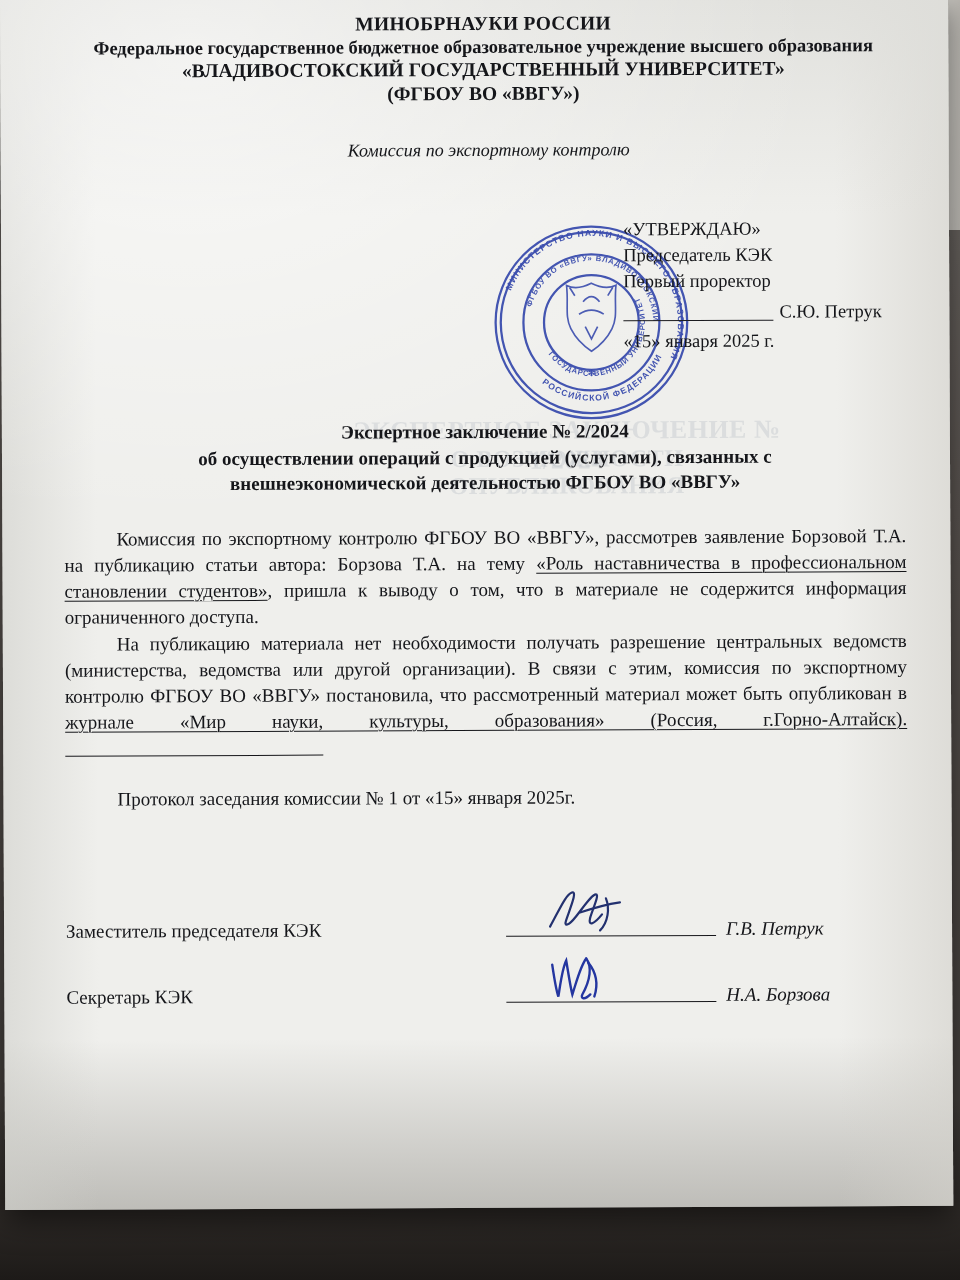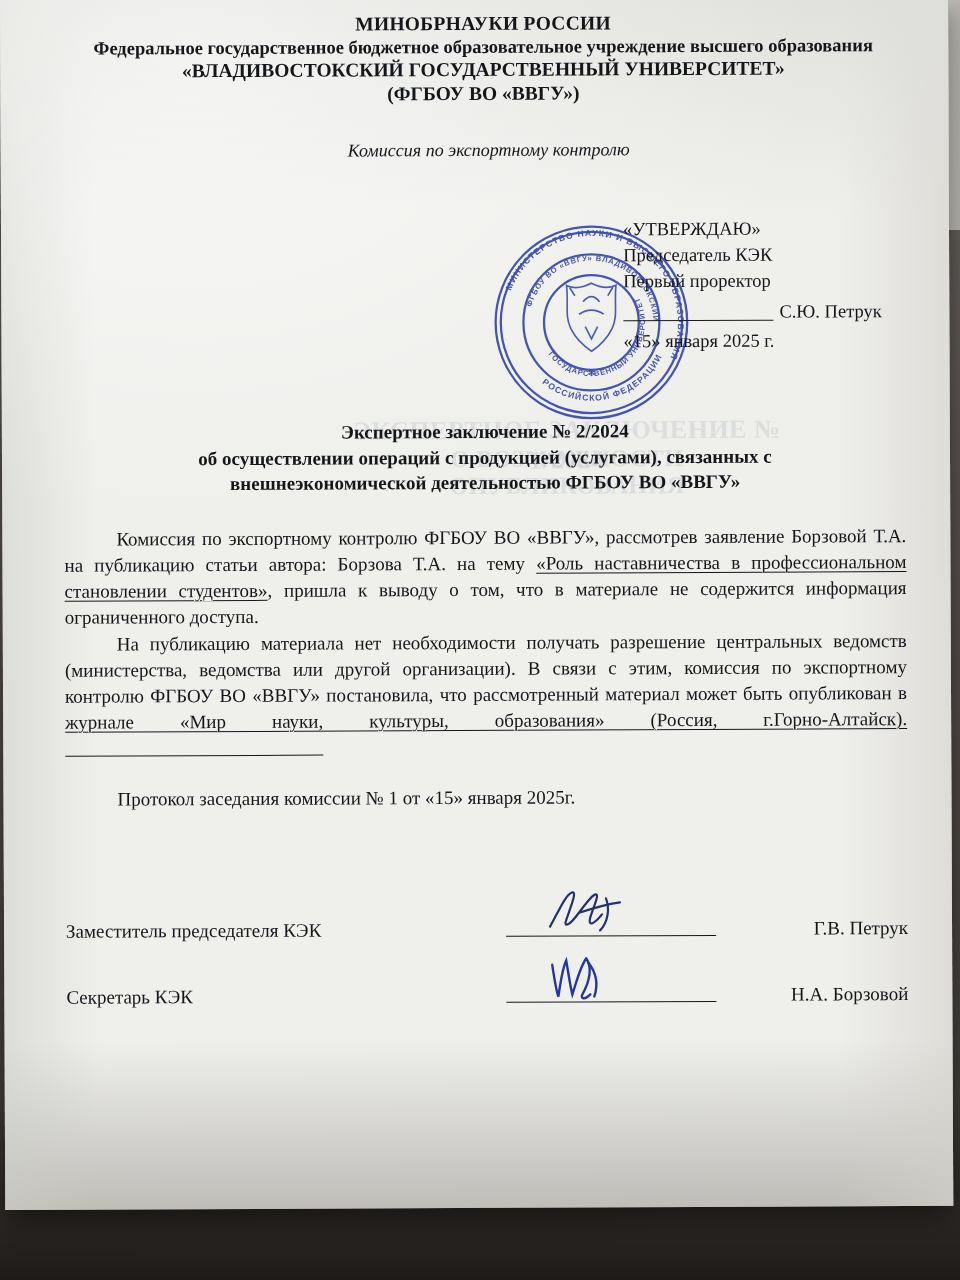--- a/index.html
+++ b/index.html
@@ -193,21 +193,21 @@
     margin-bottom: 44px;
     position: relative;
   }
   .sig-role { width: 440px; }
   .sig-rule {
     flex: 1;
     border-bottom: 1.5px solid #16161a;
     height: 14px;
     margin: 0 10px 4px 0;
   }
-  .sig-name { width: 182px; text-align: right; white-space: nowrap; }
+  .sig-name { width: 182px; white-space: nowrap; font-style: italic; }
   .handsig {
     position: absolute;
     left: 470px;
     bottom: 2px;
     pointer-events: none;
   }
 </style>
 </head>
 <body>
 
@@ -304,21 +304,21 @@
               <path d="M14 44 C24 26, 30 12, 36 10 C42 8, 34 26, 30 38 C28 44, 32 44, 40 34 C48 24, 56 12, 60 12 C64 12, 56 28, 54 36 C52 44, 58 42, 66 32"></path>
               <path d="M44 30 C56 26, 70 22, 84 20"></path>
               <path d="M70 16 C74 26, 72 40, 64 48"></path>
             </g>
           </svg>
         </div>
 
         <div class="sig-row">
           <div class="sig-role">Секретарь КЭК</div>
           <div class="sig-rule"></div>
-          <div class="sig-name">Н.А. Борзовой</div>
+          <div class="sig-name">Н.А. Борзова</div>
           <svg class="handsig" width="110" height="60" viewBox="0 0 110 60">
             <g fill="none" stroke="#2436a0" stroke-width="2.4" stroke-linecap="round">
               <path d="M16 20 C18 34, 20 46, 22 52 C24 40, 26 24, 30 16 C32 28, 34 42, 36 50 C40 38, 44 22, 50 14"></path>
               <path d="M50 14 C56 22, 54 36, 46 50 C44 54, 48 56, 54 50"></path>
               <path d="M52 18 C60 28, 62 40, 58 52"></path>
             </g>
           </svg>
         </div>
 
       </div>

